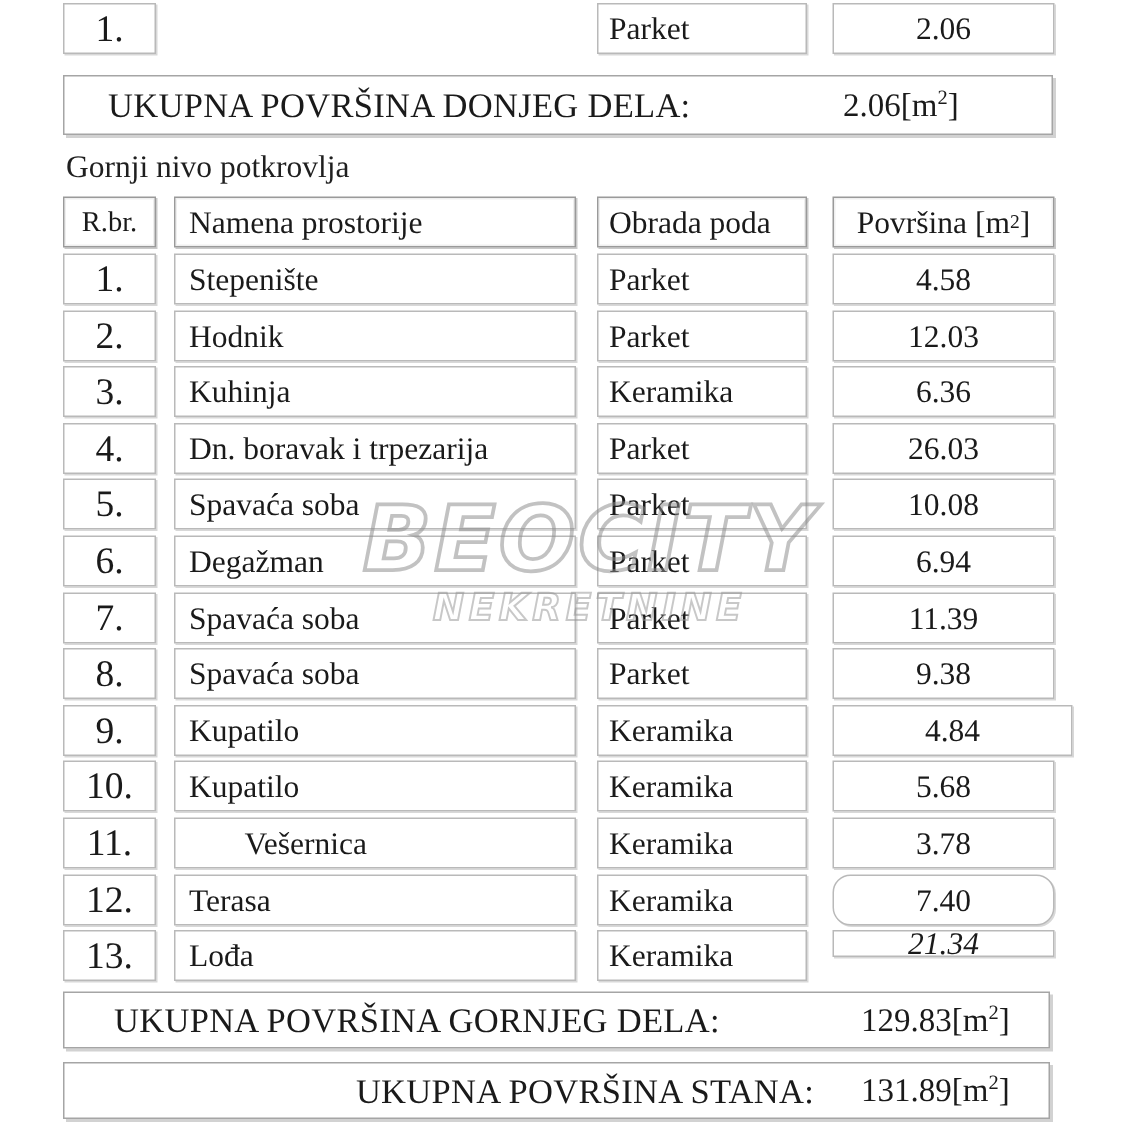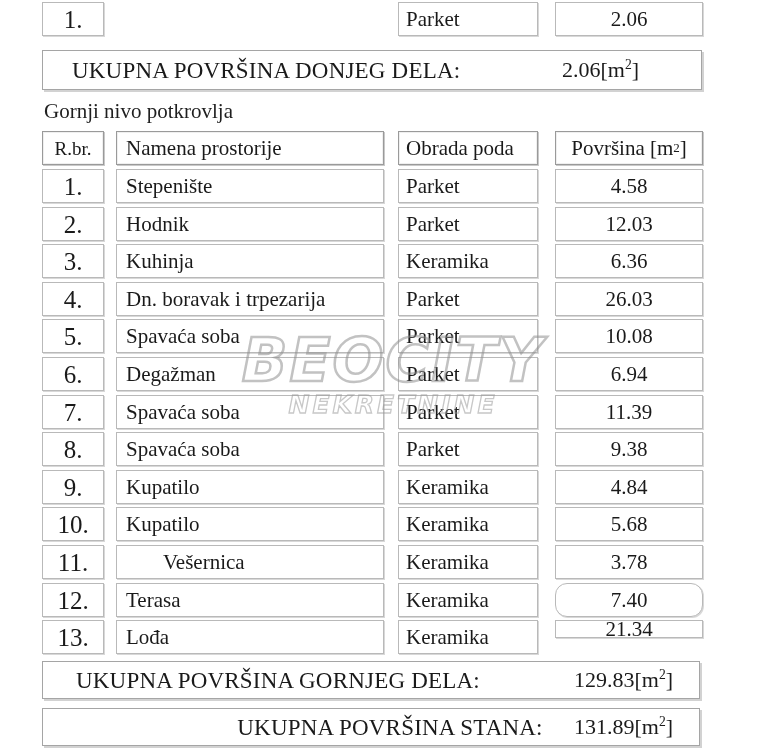--- a/index.html
+++ b/index.html
@@ -177,37 +177,37 @@
       <div class="cell c-name" style="left: 116px; top: 395px; width: 268px; height: 34px;">Spavaća soba</div>
       <div class="cell c-floor" style="left: 398px; top: 395px; width: 140px; height: 34px;">Parket</div>
       <div class="cell c-area" style="left: 555px; top: 395px; width: 148px; height: 34px;">11.39</div>
       <div class="cell c-num" style="left: 42px; top: 432px; width: 62px; height: 34px;">8.</div>
       <div class="cell c-name" style="left: 116px; top: 432px; width: 268px; height: 34px;">Spavaća soba</div>
       <div class="cell c-floor" style="left: 398px; top: 432px; width: 140px; height: 34px;">Parket</div>
       <div class="cell c-area" style="left: 555px; top: 432px; width: 148px; height: 34px;">9.38</div>
       <div class="cell c-num" style="left: 42px; top: 470px; width: 62px; height: 34px;">9.</div>
       <div class="cell c-name" style="left: 116px; top: 470px; width: 268px; height: 34px;">Kupatilo</div>
       <div class="cell c-floor" style="left: 398px; top: 470px; width: 140px; height: 34px;">Keramika</div>
-      <div class="cell c-area" style="left: 555px; top: 470px; width: 148px; height: 34px;">4.84</div>
+      <div class="cell c-area" style="left: 555px; top: 470px; width: 160px; height: 34px;">4.84</div>
       <div class="cell c-num" style="left: 42px; top: 507px; width: 62px; height: 34px;">10.</div>
       <div class="cell c-name" style="left: 116px; top: 507px; width: 268px; height: 34px;">Kupatilo</div>
       <div class="cell c-floor" style="left: 398px; top: 507px; width: 140px; height: 34px;">Keramika</div>
       <div class="cell c-area" style="left: 555px; top: 507px; width: 148px; height: 34px;">5.68</div>
       <div class="cell c-num" style="left: 42px; top: 545px; width: 62px; height: 34px;">11.</div>
       <div class="cell c-name" style="left: 116px; top: 545px; width: 268px; height: 34px; padding-left: 46px;">Vešernica</div>
       <div class="cell c-floor" style="left: 398px; top: 545px; width: 140px; height: 34px;">Keramika</div>
       <div class="cell c-area" style="left: 555px; top: 545px; width: 148px; height: 34px;">3.78</div>
       <div class="cell c-num" style="left: 42px; top: 583px; width: 62px; height: 34px;">12.</div>
       <div class="cell c-name" style="left: 116px; top: 583px; width: 268px; height: 34px;">Terasa</div>
       <div class="cell c-floor" style="left: 398px; top: 583px; width: 140px; height: 34px;">Keramika</div>
       <div class="cell c-area" style="left: 555px; top: 583px; width: 148px; height: 34px; border-radius: 12px;">7.40</div>
       <div class="cell c-num" style="left: 42px; top: 620px; width: 62px; height: 34px;">13.</div>
       <div class="cell c-name" style="left: 116px; top: 620px; width: 268px; height: 34px;">Lođa</div>
       <div class="cell c-floor" style="left: 398px; top: 620px; width: 140px; height: 34px;">Keramika</div>
-      <div class="cell c-area" style="left: 555px; top: 620px; width: 148px; height: 18px;">21.34</div>
+      <div class="cell c-area" style="left: 555px; top: 620px; width: 148px; height: 18px; font-style: italic;">21.34</div>
     </div>
 
   <div class="summary" style="left:42px; top:661px; width:658px; height:38px;">
     <span class="sum-label" style="margin-left:33px;">UKUPNA POVRŠINA GORNJEG DELA:</span>
     <span class="sum-value" style="left:531px;"><span>129.83</span><span>[m</span><span class="sup">2</span><span>]</span></span>
   </div>
 
   <div class="summary" style="left:42px; top:708px; width:658px; height:38px;justify-content:center;">
     <span class="sum-label" style="margin-left:38px;">UKUPNA POVRŠINA STANA:</span>
     <span class="sum-value" style="left:531px;"><span>131.89</span><span>[m</span><span class="sup">2</span><span>]</span></span>

